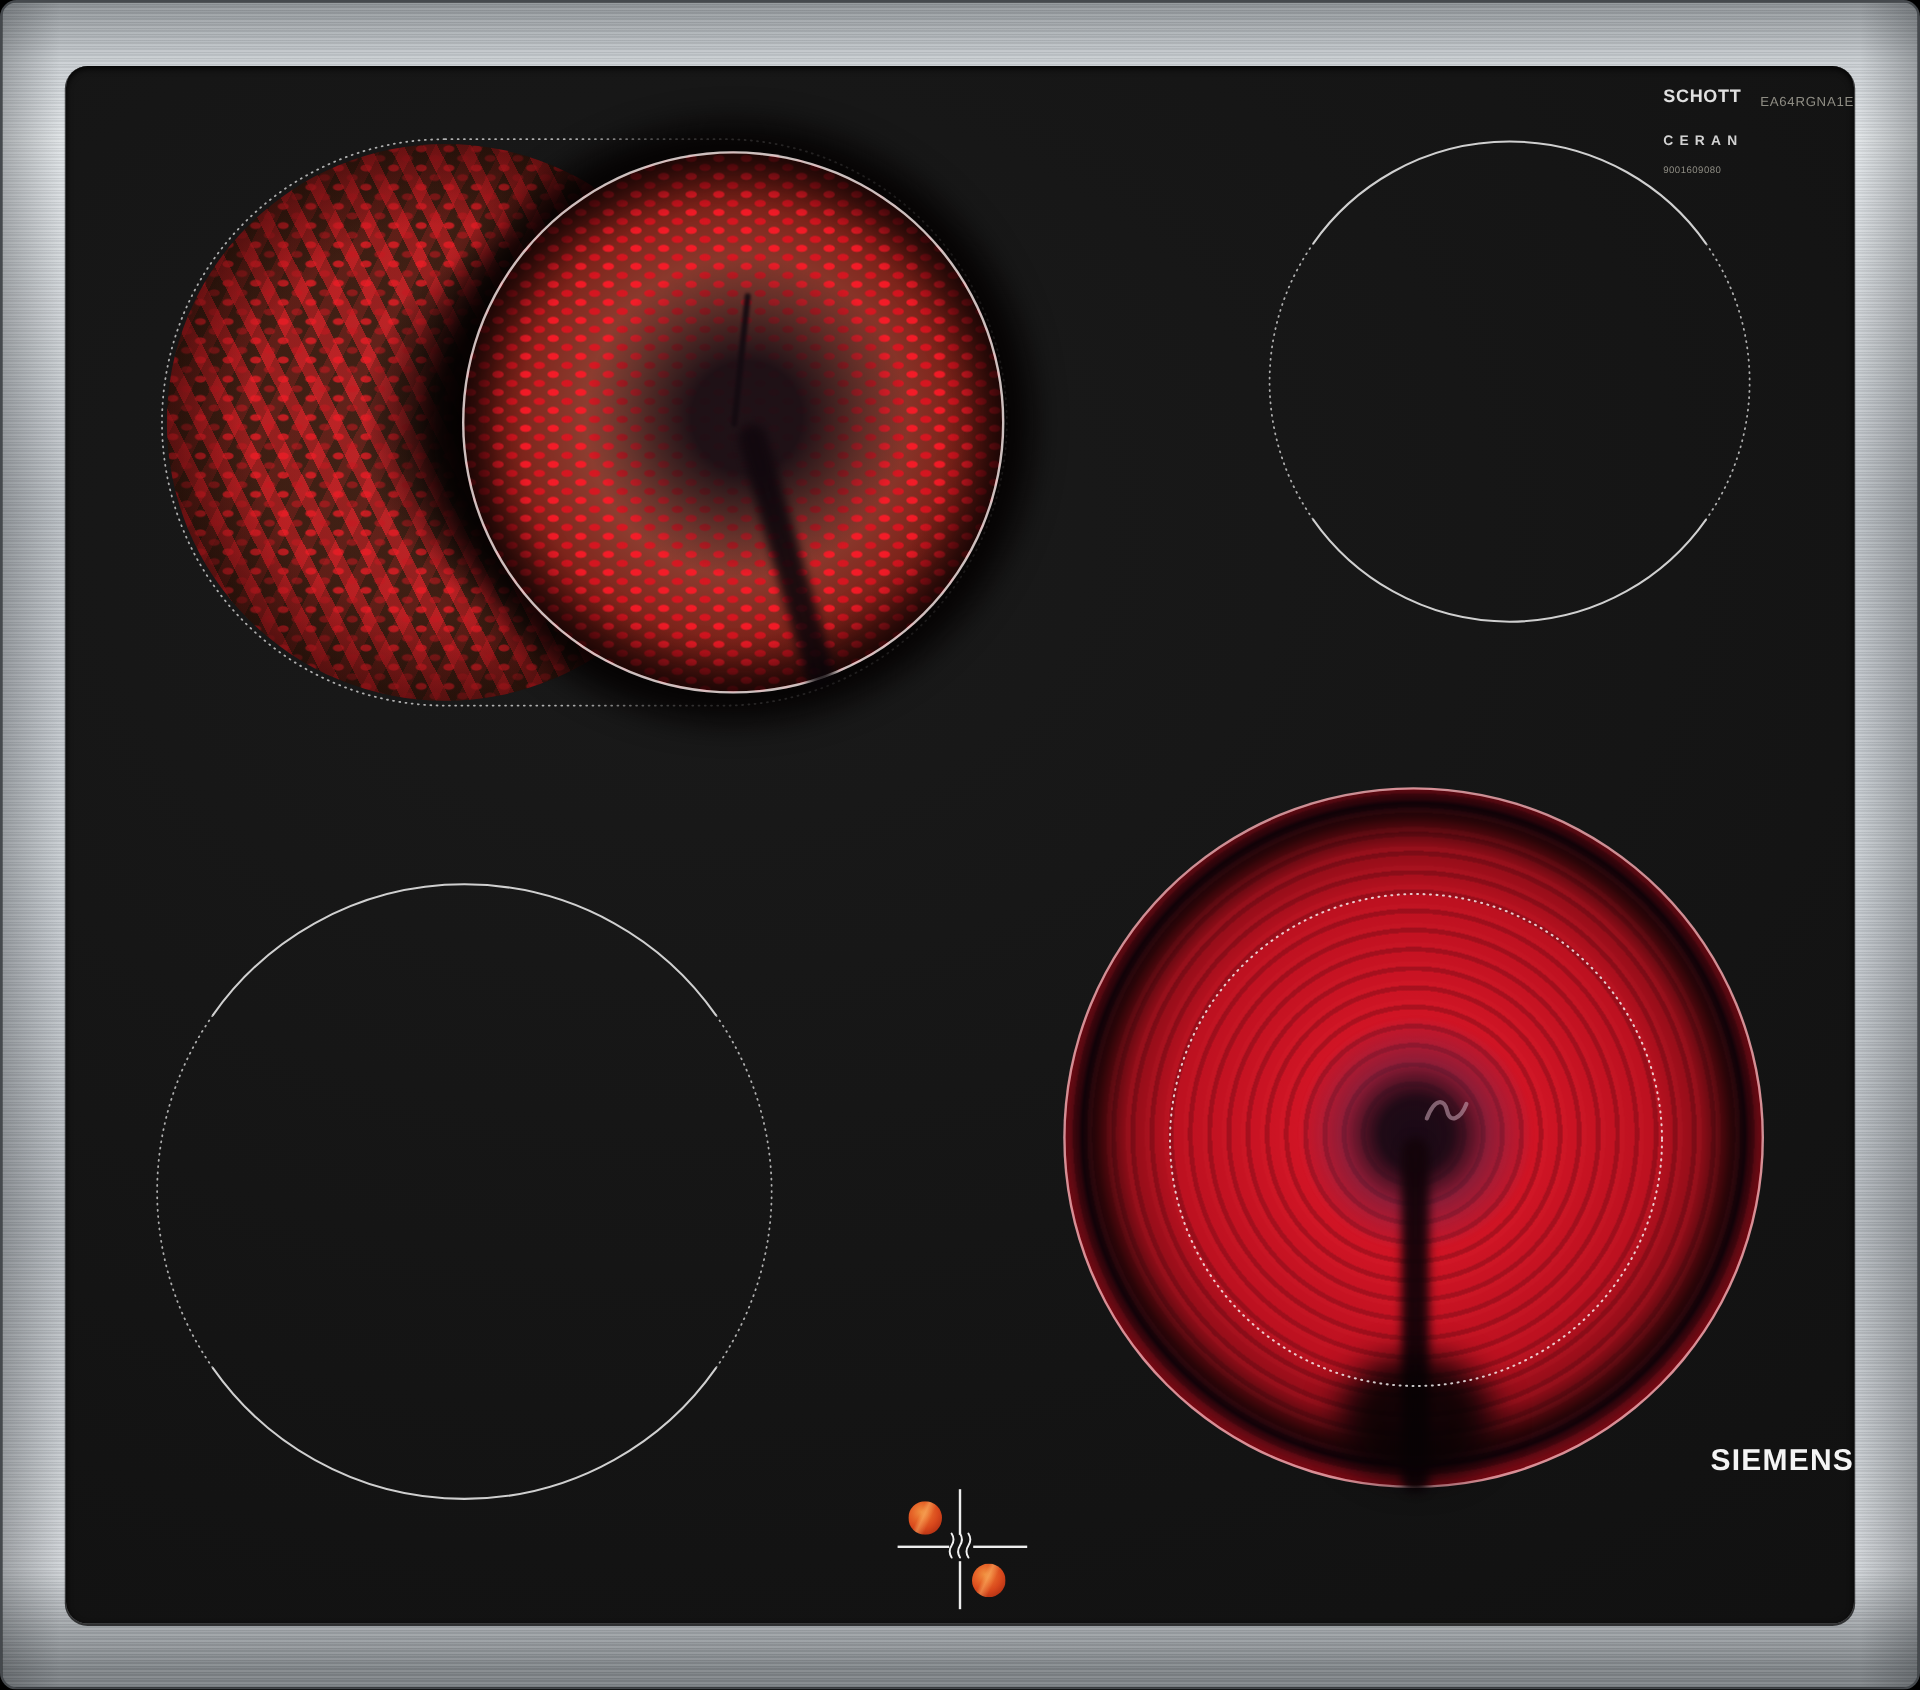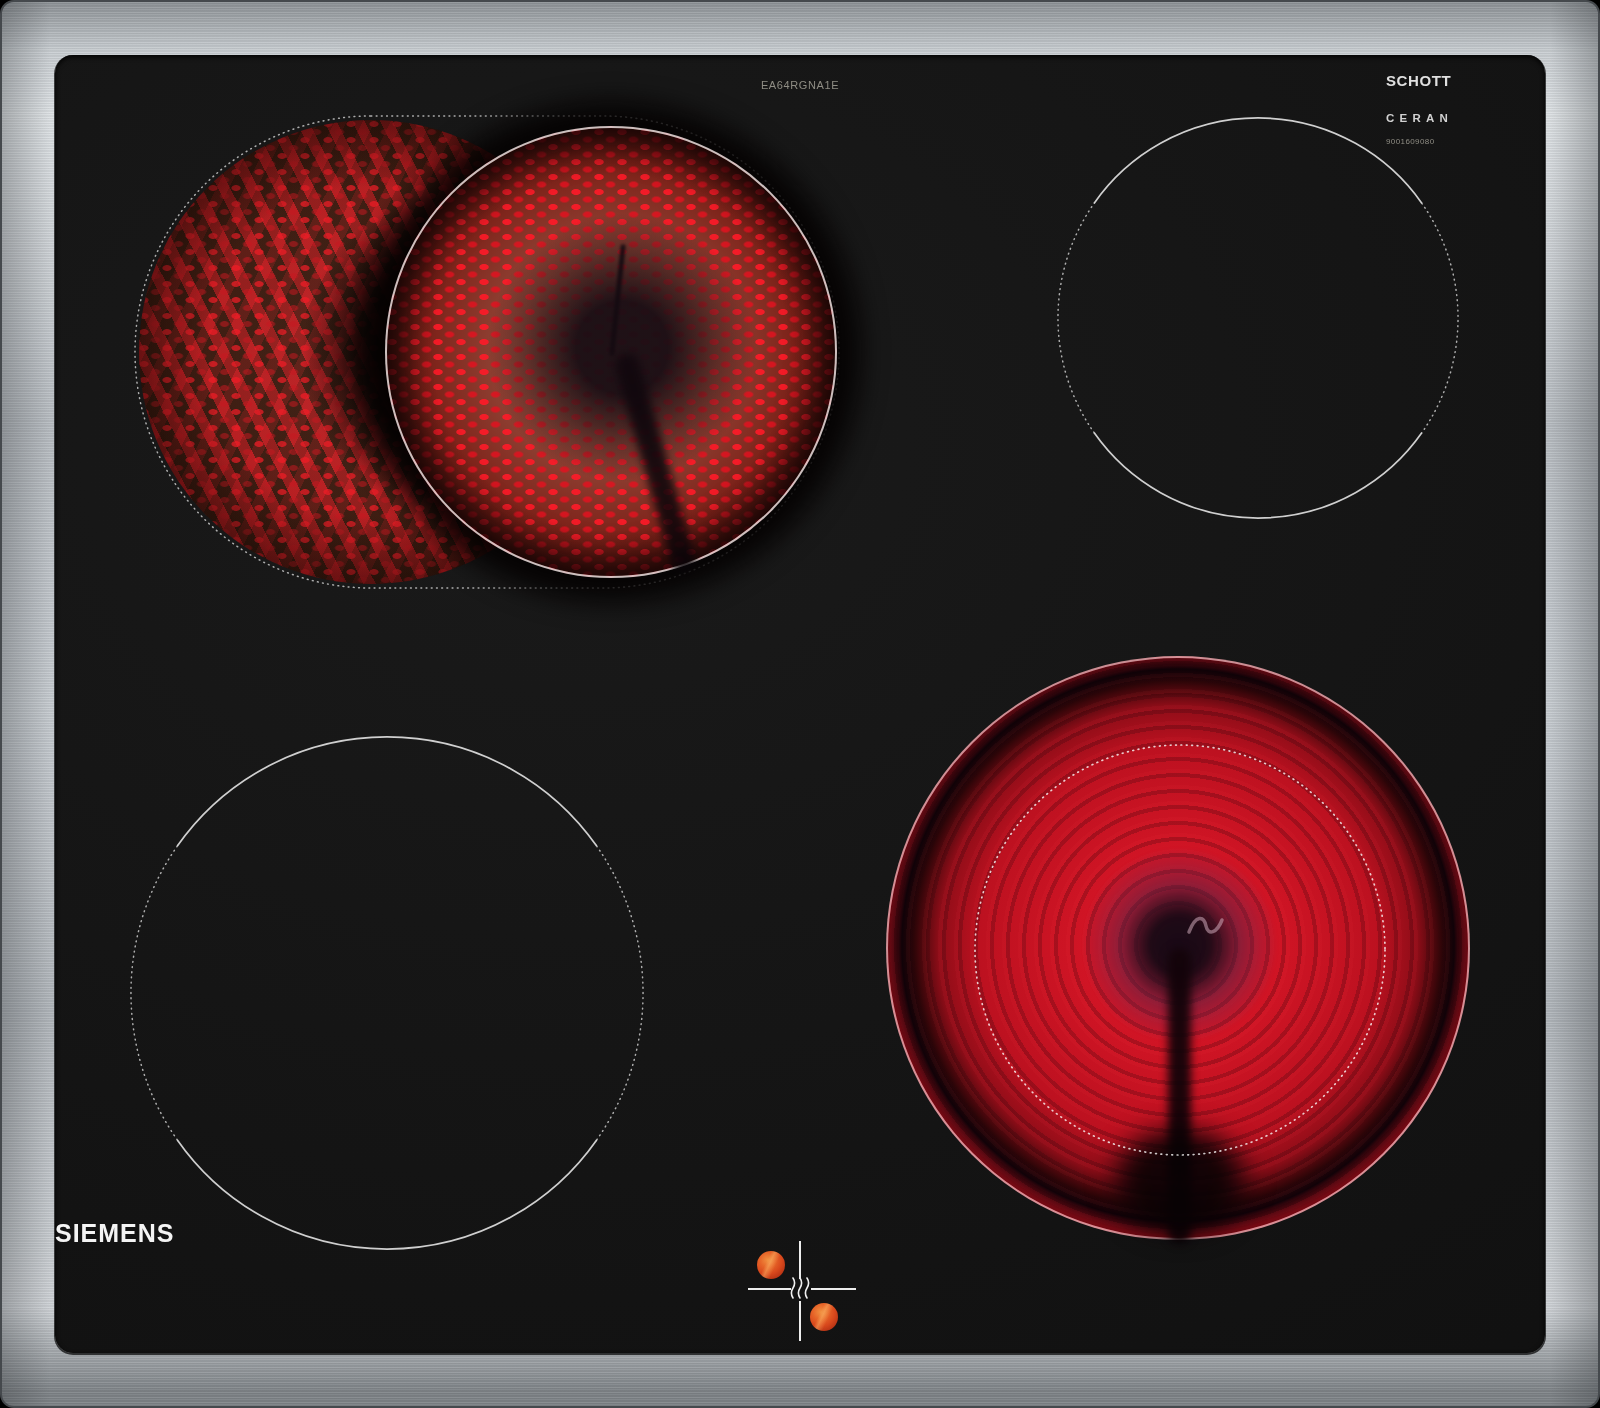--- a/index.html
+++ b/index.html
@@ -14,21 +14,21 @@
       linear-gradient(180deg, #8d9296 0%, #c9ced2 3.5%, #dde1e4 8%, #b7bcc1 30%, #c6cbd0 50%, #b0b5ba 72%, #ced2d6 93%, #7e8387 99%);
   }
 
   
   .glass{
     position:absolute;left:55px;top:55px;width:1490px;height:1298px;border-radius:18px;overflow:hidden;
     background:radial-gradient(140% 120% at 35% 30%, #1a1a1a 0%, #131313 55%, #0e0e0e 100%);
     box-shadow:0 1px 0 1px rgba(0,0,0,.7), inset 0 2px 5px rgba(0,0,0,.9);
   }
 
-  .model-label{position:absolute;left:0;top:24px;width:100%;text-align:center;
+  .model-label{position:absolute;left:0;top:24px;width:100%;text-align:right;
     font-size:11px;letter-spacing:.6px;color:#8f8d84;}
 
   .schott{position:absolute;left:1331px;top:18px;width:120px;color:#e0e0e0;line-height:1.05;}
   .schott .l1{font-size:15px;font-weight:bold;letter-spacing:.6px;}
   .schott .l2{font-size:11.5px;font-weight:600;letter-spacing:5.2px;color:#d2d2d2;margin-top:23px;}
   .schott .code{margin-top:14px;font-size:8px;letter-spacing:.4px;color:#8e8c83;}
 
   .zone-svg{position:absolute;}
   .zone-svg path{fill:none;}
   .arc-solid{stroke:rgba(240,240,240,.85);stroke-width:1.7;}
@@ -91,22 +91,22 @@
     background:radial-gradient(circle, rgba(26,10,22,.95) 0 22%, rgba(70,35,70,.5) 45%, rgba(90,40,80,.25) 60%, rgba(90,40,80,0) 75%);
     filter:blur(2px);}
   .fr-stem{position:absolute;left:280px;top:290px;width:23px;height:296px;border-radius:12px;
     background:linear-gradient(180deg, rgba(20,4,10,.96), rgba(10,2,6,.9));filter:blur(4px);}
   .fr-bottom-shadow{position:absolute;left:216px;top:462px;width:152px;height:122px;
     background:radial-gradient(ellipse, rgba(8,2,4,.92) 0 45%, rgba(10,3,5,0) 75%);filter:blur(10px);}
   .fr-dotted{position:absolute;left:0;top:0;}
   .fr-squiggle{position:absolute;left:298px;top:252px;}
 
   
-  .brand{position:absolute;left:0;top:1148px;width:100%;text-align:left;
-    font-size:25px;font-weight:bold;letter-spacing:1px;color:#f4f4f4;margin-top:16px;}
+  .brand{position:absolute;left:0;top:1148px;width:100%;text-align:right;
+    font-size:25px;font-weight:bold;letter-spacing:1px;color:#f4f4f4;}
   .heat-cross{position:absolute;left:683px;top:1180px;width:124px;height:112px;}
   .hline,.vline{position:absolute;background:#ededed;}
   .v-top{left:61px;top:6px;width:2px;height:38px;}
   .v-bottom{left:61px;top:66px;width:2px;height:40px;}
   .h-left{left:10px;top:53px;width:43px;height:2px;}
   .h-right{left:73px;top:53px;width:45px;height:2px;}
   .hot-dot{position:absolute;width:28px;height:28px;border-radius:50%;
     background:
       linear-gradient(115deg, rgba(255,190,110,0) 35%, rgba(255,190,110,.45) 45%, rgba(255,190,110,0) 62%),
       radial-gradient(circle at 38% 32%, #f09040 0%, #e66428 30%, #d8481c 55%, #b53214 80%, #9c2810 100%);}

